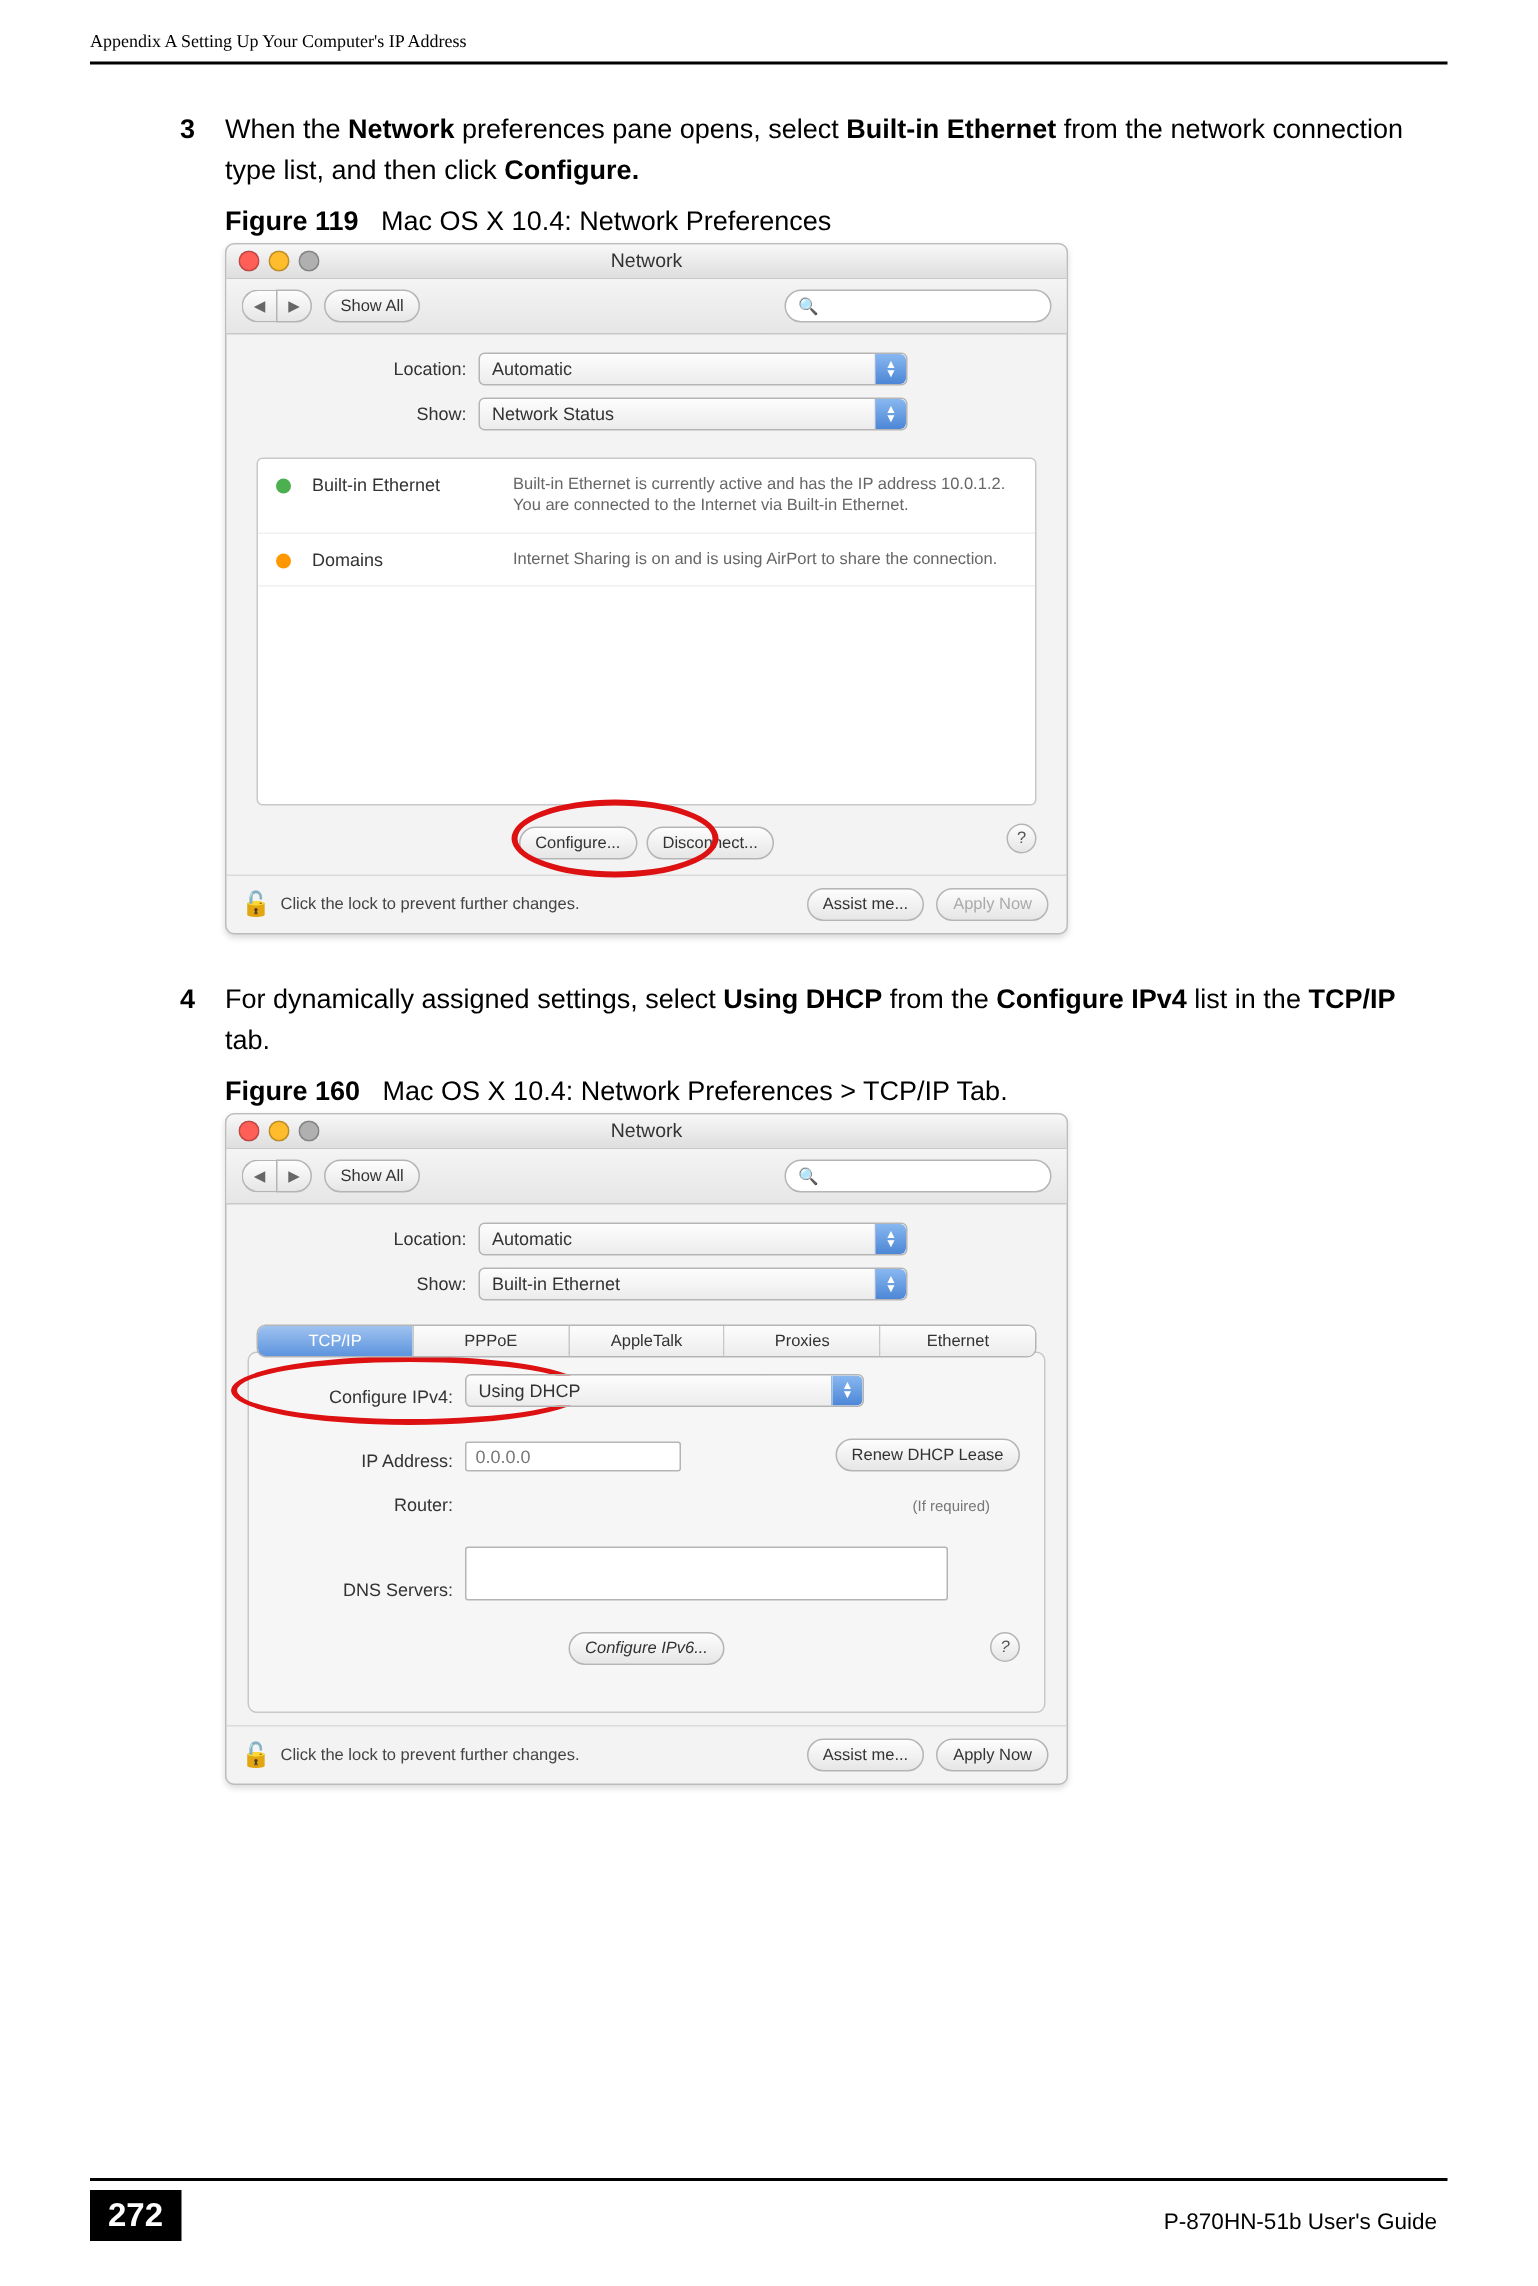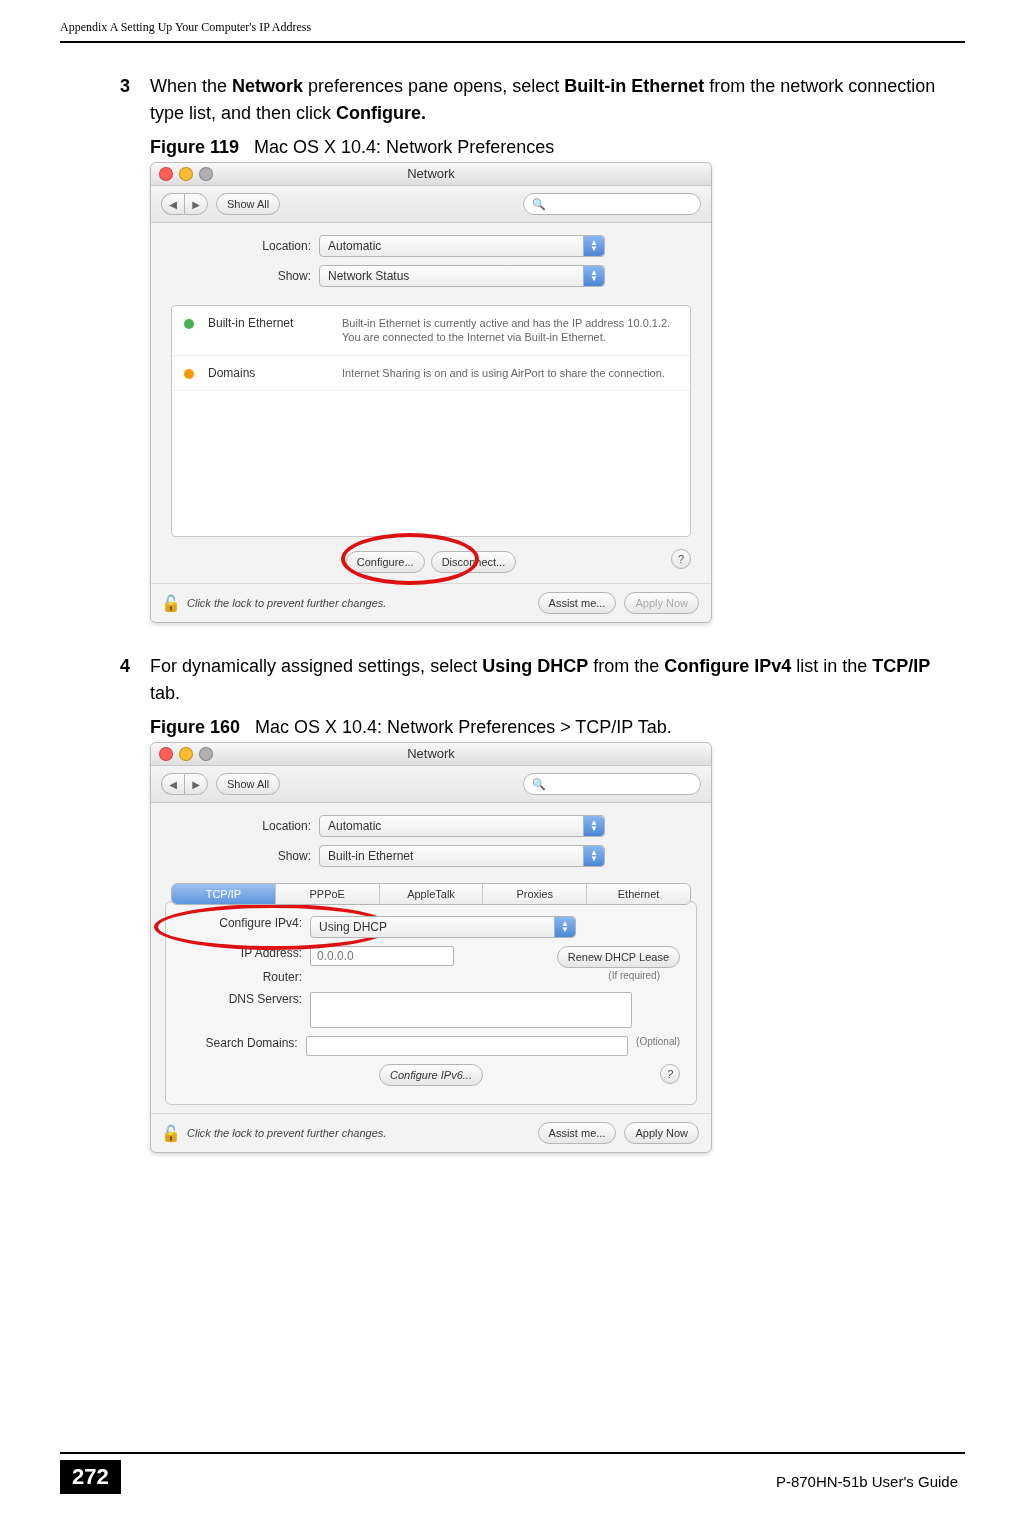--- a/index.html
+++ b/index.html
@@ -226,21 +226,20 @@
   }
   .lock-ico {
     width: 16px; height: 20px;
     display: inline-flex; align-items: flex-end; justify-content: center;
     color: #b8923b;
     font-size: 16px;
   }
   .footer-text {
     font-size: 11px; color: #444;
     flex: 1;
-    font-style: italic;
   }
 
   
   .tabbar {
     margin: 4px 20px 0 20px;
     display: flex;
     border: 1px solid #b5b5b5;
     border-radius: 6px;
     overflow: hidden;
     position: relative;
@@ -262,22 +261,22 @@
   .inset-panel {
     margin: -4px 14px 8px 14px;
     border: 1px solid #c8c8c8;
     border-radius: 6px;
     background: #f6f6f6;
     padding: 14px 16px 10px 16px;
     position: relative;
   }
   .field-row {
     display: flex;
-    align-items: flex-start;
-    margin-bottom: 8px;
+    align-items: flex-end;
+    margin-bottom: 21px;
     gap: 8px;
   }
   .field-label {
     width: 120px;
     text-align: right;
     font-size: 12px;
     color: #333;
   }
   .text-input {
     background: #fff;
@@ -475,25 +474,20 @@
       </div>
       <div class="field-row" style="margin-top:-6px;">
         <div class="field-label">Router:</div>
         <div style="flex:1;"></div>
         <div class="side-note" style="margin-right:20px;">(If required)</div>
       </div>
       <div class="field-row">
         <div class="field-label">DNS Servers:</div>
         <div class="multi-input" style="width:320px;"></div>
       </div>
-      <div class="field-row">
-        <div class="field-label">Search Domains:</div>
-        <div class="text-input" style="width:320px;"></div>
-        <div class="side-note">(Optional)</div>
-      </div>
       <div class="field-row" style="justify-content:center;position:relative;font-style:italic;">
         <div class="pill-btn">Configure IPv6...</div>
         <div class="help-q" style="position:absolute;right:0;top:0;">?</div>
       </div>
     </div>
 
     <div class="footer-bar">
       <span class="lock-ico">🔓</span>
       <span class="footer-text">Click the lock to prevent further changes.</span>
       <div class="pill-btn">Assist me...</div>

